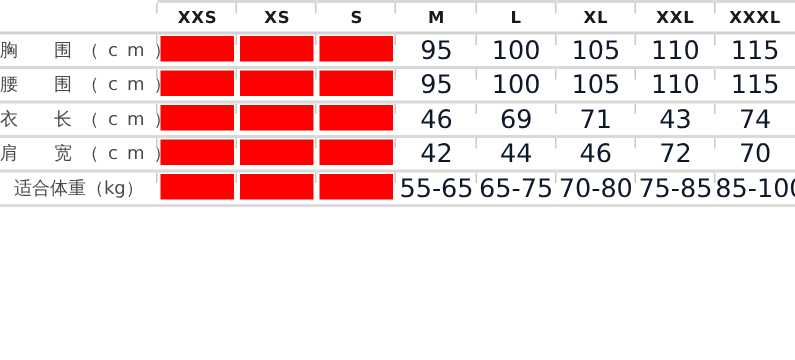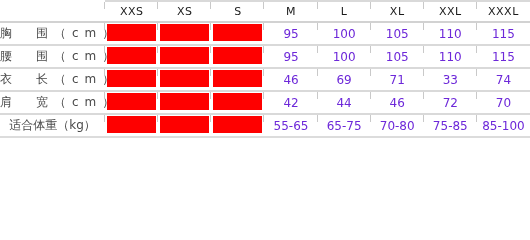--- a/index.html
+++ b/index.html
@@ -41,21 +41,21 @@
     left:-1px;top:0;
     width:1px;height:7px;
     background:#c9c9c9;
   }
   table.chart td,table.chart th{border-left:none;}
 
   thead th{
     height:18px;
     border-top:none;
     font-size:11px;
-    font-weight:normal;
+    font-weight:bold;
     color:#1a1a1a;
     letter-spacing:0.5px;
   }
   thead th.corner{border:none;}
   thead th.corner::before{display:none;}
 
   tbody tr td{
     border-top:2px solid #dcdcdc;
   }
   tbody tr:first-child td{
@@ -70,22 +70,22 @@
     padding-left:6px;
     font-size:12px;
     color:#4a4a4a;
     white-space:nowrap;
   }
   td.label::before{display:none;}
   td.label .lbl-spaced{letter-spacing:6px;}
   td.label .lbl-tight{letter-spacing:0px;}
 
   td.value{
-    font-size:12px;
-    color:#6d28d9;
+    font-size:17px;
+    color:#0f172a;
     white-space:nowrap;
   }
 
   td.redacted{
     padding:0;
   }
   td.redacted .block{
     display:block;
     background:#fe0000;
     height:17px;
@@ -163,21 +163,21 @@
           </td>
           <td class="cell redacted">
             <span class="block"></span>
           </td>
           <td class="cell redacted">
             <span class="block"></span>
           </td>
           <td class="cell value">46</td>
           <td class="cell value">69</td>
           <td class="cell value">71</td>
-          <td class="cell value">33</td>
+          <td class="cell value">43</td>
           <td class="cell value">74</td>
         </tr>
         <tr>
           <td class="label"><span class="lbl-spaced">肩　宽（cm）</span></td>
           <td class="cell redacted">
             <span class="block"></span>
           </td>
           <td class="cell redacted">
             <span class="block"></span>
           </td>

